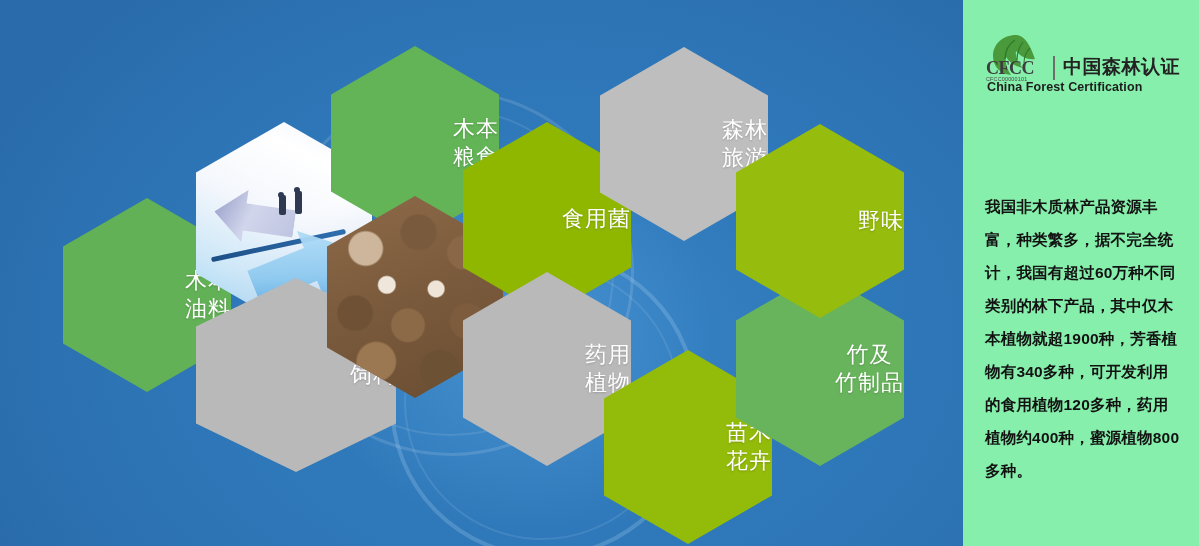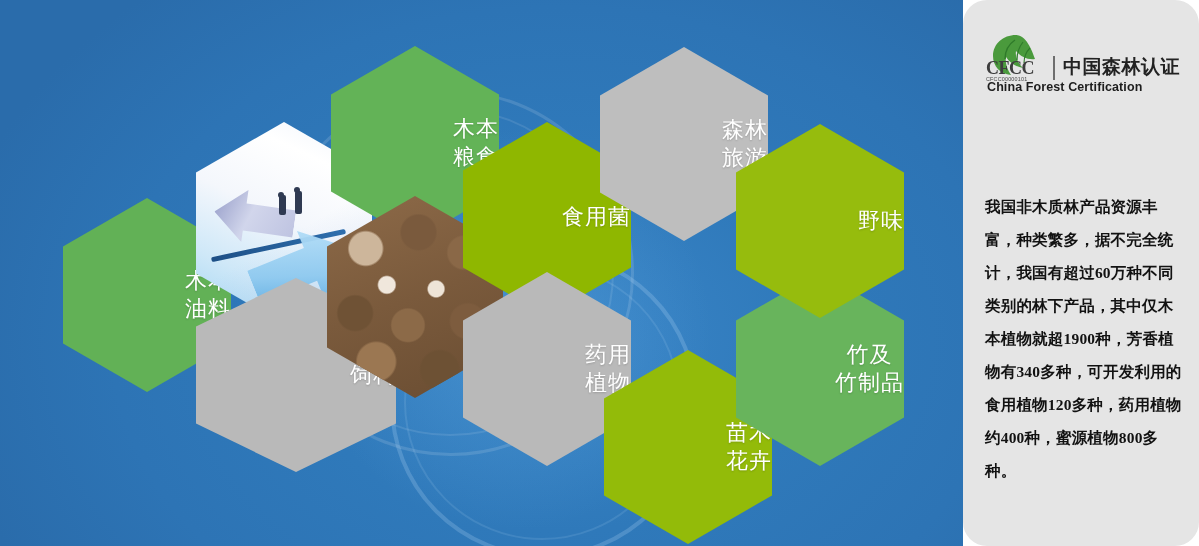--- a/index.html
+++ b/index.html
@@ -97,22 +97,21 @@
       radial-gradient(circle at 80% 62%, #7d5c3e 0 9%, rgba(0,0,0,0) 10%),
       radial-gradient(circle at 28% 82%, #9b7752 0 9%, rgba(0,0,0,0) 10%),
       radial-gradient(circle at 64% 86%, #6d5134 0 9%, rgba(0,0,0,0) 10%),
       radial-gradient(circle at 90% 84%, #efe6da 0 5%, rgba(0,0,0,0) 6%),
       linear-gradient(160deg,#8d6a48 0%,#7a5a3c 50%,#6a4d32 100%);
   }
 
   
   .panel{
     position:absolute;left:963px;top:0;width:236px;height:546px;
-    background:#e5e5e5;
-    border-radius:24px;
+    background:#86efac;
   }
   .logo-wrap{position:absolute;left:22px;top:32px;width:200px;height:62px;}
   .logo-mark{position:absolute;left:0;top:0;width:62px;height:52px;}
   .logo-cfcc{
     position:absolute;left:1px;top:26px;
     font-family:"Liberation Serif","DejaVu Serif",serif;
     font-weight:bold;font-size:18px;letter-spacing:-.5px;color:#3d3d3d;
   }
   .logo-code{
     position:absolute;left:1px;top:44px;font-size:5.4px;letter-spacing:.2px;
@@ -129,21 +128,21 @@
   }
   .panel-title{
     position:absolute;left:22px;top:133px;width:205px;
     font-size:20.5px;font-weight:bold;color:#0f0f0f;letter-spacing:.6px;
     font-family:"DejaVu Sans",sans-serif;
   }
   .panel-body{
     position:absolute;left:22px;top:190px;width:198px;
     font-size:15.5px;font-weight:bold;color:#121212;
     line-height:33px;letter-spacing:.2px;
-    font-family:Liberation Serif, serif;
+    font-family:Liberation Sans, sans-serif;
     white-space:pre-line;
   }
 </style>
 </head>
 <body>
 
 <div id="root">
 
   <div class="stage">
 
@@ -170,21 +169,21 @@
     <div class="hex" style="left:196px;top:278px;background-color:#b9b9b9;padding-left:32px;">
       <span class="lbl">饲料</span>
     </div>
 
     <div class="hex" style="left:331px;top:46px;background-color:#63b357;">
       <span class="lbl">木本
 粮食</span>
     </div>
     <div class="hex photo pic-mushroom" style="left:327px;top:196px;"></div>
 
-    <div class="hex" style="left:463px;top:122px;background-color:#8fb700;font-family:Liberation Mono, monospace;">
+    <div class="hex" style="left:463px;top:122px;background-color:#8fb700;">
       <span class="lbl">食用菌</span>
     </div>
     <div class="hex" style="left:463px;top:272px;background-color:#b9b9b9;">
       <span class="lbl">药用
 植物</span>
     </div>
 
     <div class="hex" style="left:600px;top:47px;background-color:#bebebe;">
       <span class="lbl">森林
 旅游</span>

